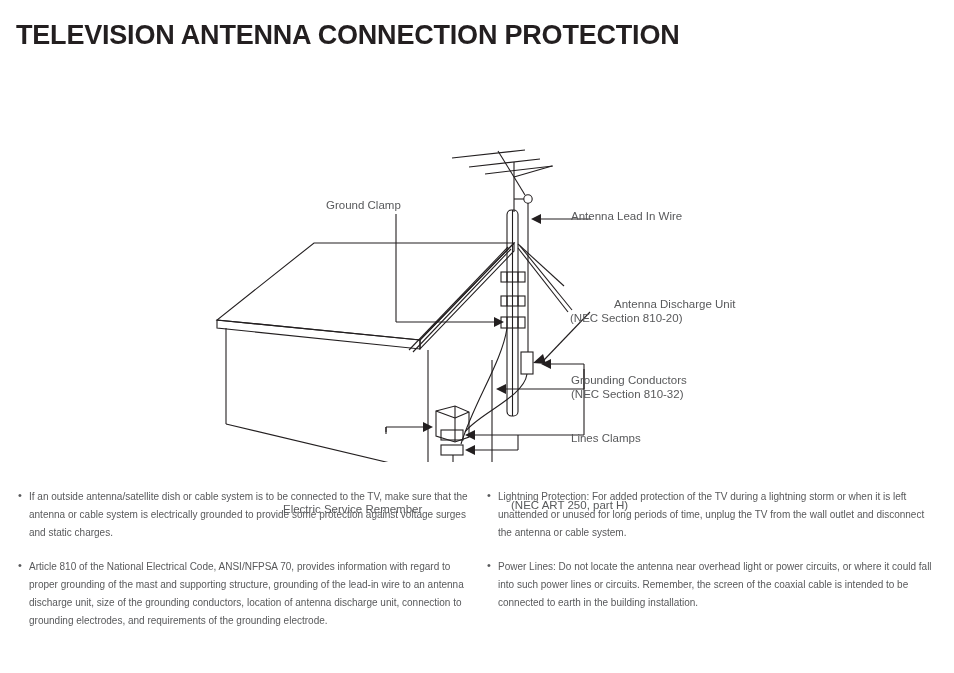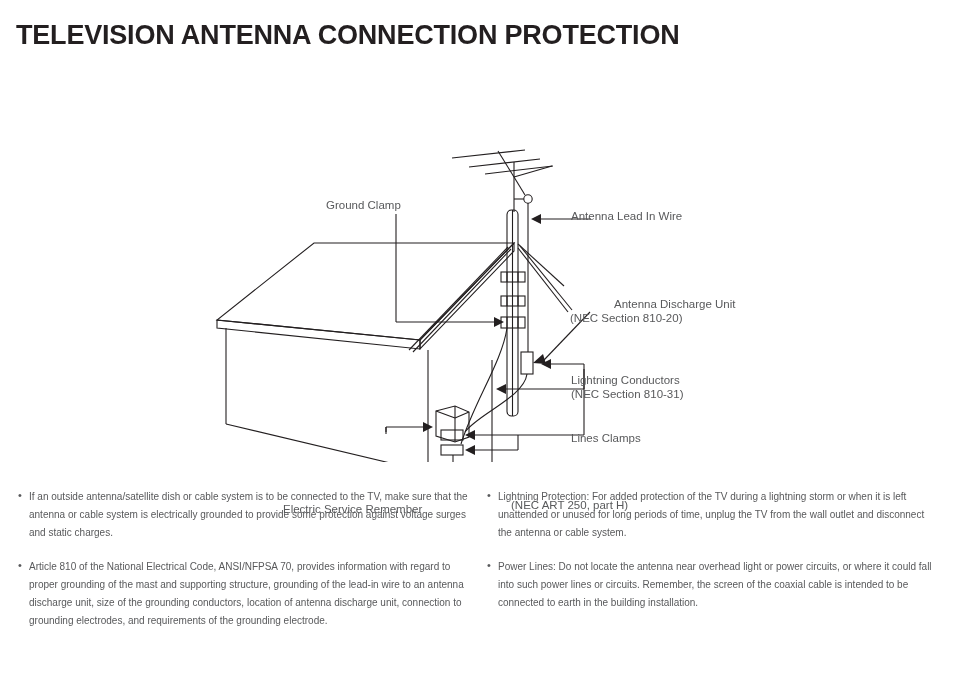--- a/index.html
+++ b/index.html
@@ -222,22 +222,22 @@
       </g>
     </svg>
 
     <div class="dlabel" style="left:326px; top:137px;">Ground Clamp</div>
 
     <div class="dlabel" style="left:571px; top:148px;">Antenna Lead In Wire</div>
 
     <div class="dlabel" style="left:570px; top:236px;margin-left:44px;">Antenna Discharge Unit</div>
     <div class="dlabel" style="left:570px; top:250px;">(NEC Section 810-20)</div>
 
-    <div class="dlabel" style="left:571px; top:312px;">Lightning Conductors</div>
-    <div class="dlabel" style="left:571px; top:326px;">(NEC Section 810-31)</div>
+    <div class="dlabel" style="left:571px; top:312px;">Grounding Conductors</div>
+    <div class="dlabel" style="left:571px; top:326px;">(NEC Section 810-32)</div>
 
     <div class="dlabel" style="left:571px; top:370px;">Lines Clamps</div>
 
     <div class="dlabel" style="left:511px; top:437px;">(NEC ART 250, part H)</div>
 
     <div class="dlabel" style="left:283px; top:441px;">Electric Service Remember</div>
   </div>
 
   <div class="notes">
     <div class="col col-left">

